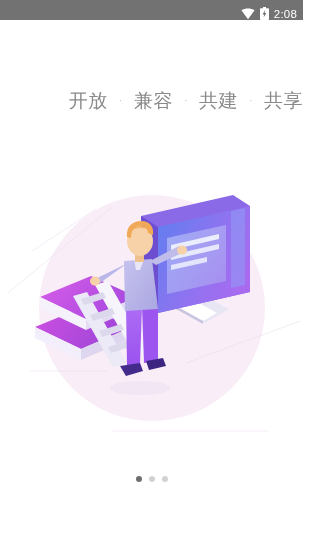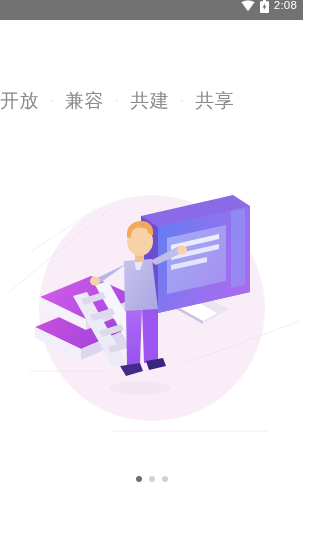--- a/index.html
+++ b/index.html
@@ -15,21 +15,21 @@
     position: relative;
   }
 
   
   #status-bar {
     position: absolute;
     left: 0; top: 0;
     width: 303px; height: 20px;
     background: #727272;
     display: flex;
-    align-items: flex-start;
+    align-items: flex-end;
     justify-content: flex-end;
     box-sizing: border-box;
     padding-right: 6px;
   }
   #status-bar .sb-icon {
     display: inline-flex;
     align-items: center;
     justify-content: center;
     margin-right: 5px;
   }
@@ -38,21 +38,21 @@
     font-size: 11.5px;
     letter-spacing: 0.2px;
     line-height: 1;
   }
 
   
   #tagline {
     position: absolute;
     left: 0; top: 88px;
     width: 303px;
-    text-align: left;
+    text-align: right;
     color: #8c8c8c;
     font-size: 19px;
     font-weight: 300;
     letter-spacing: 0.5px;
     white-space: nowrap;
   }
   #tagline .tl-word { font-size: 19px; color: #8a8a8a; }
   #tagline .tl-dot {
     font-size: 12px;
     color: #cfcfcf;

